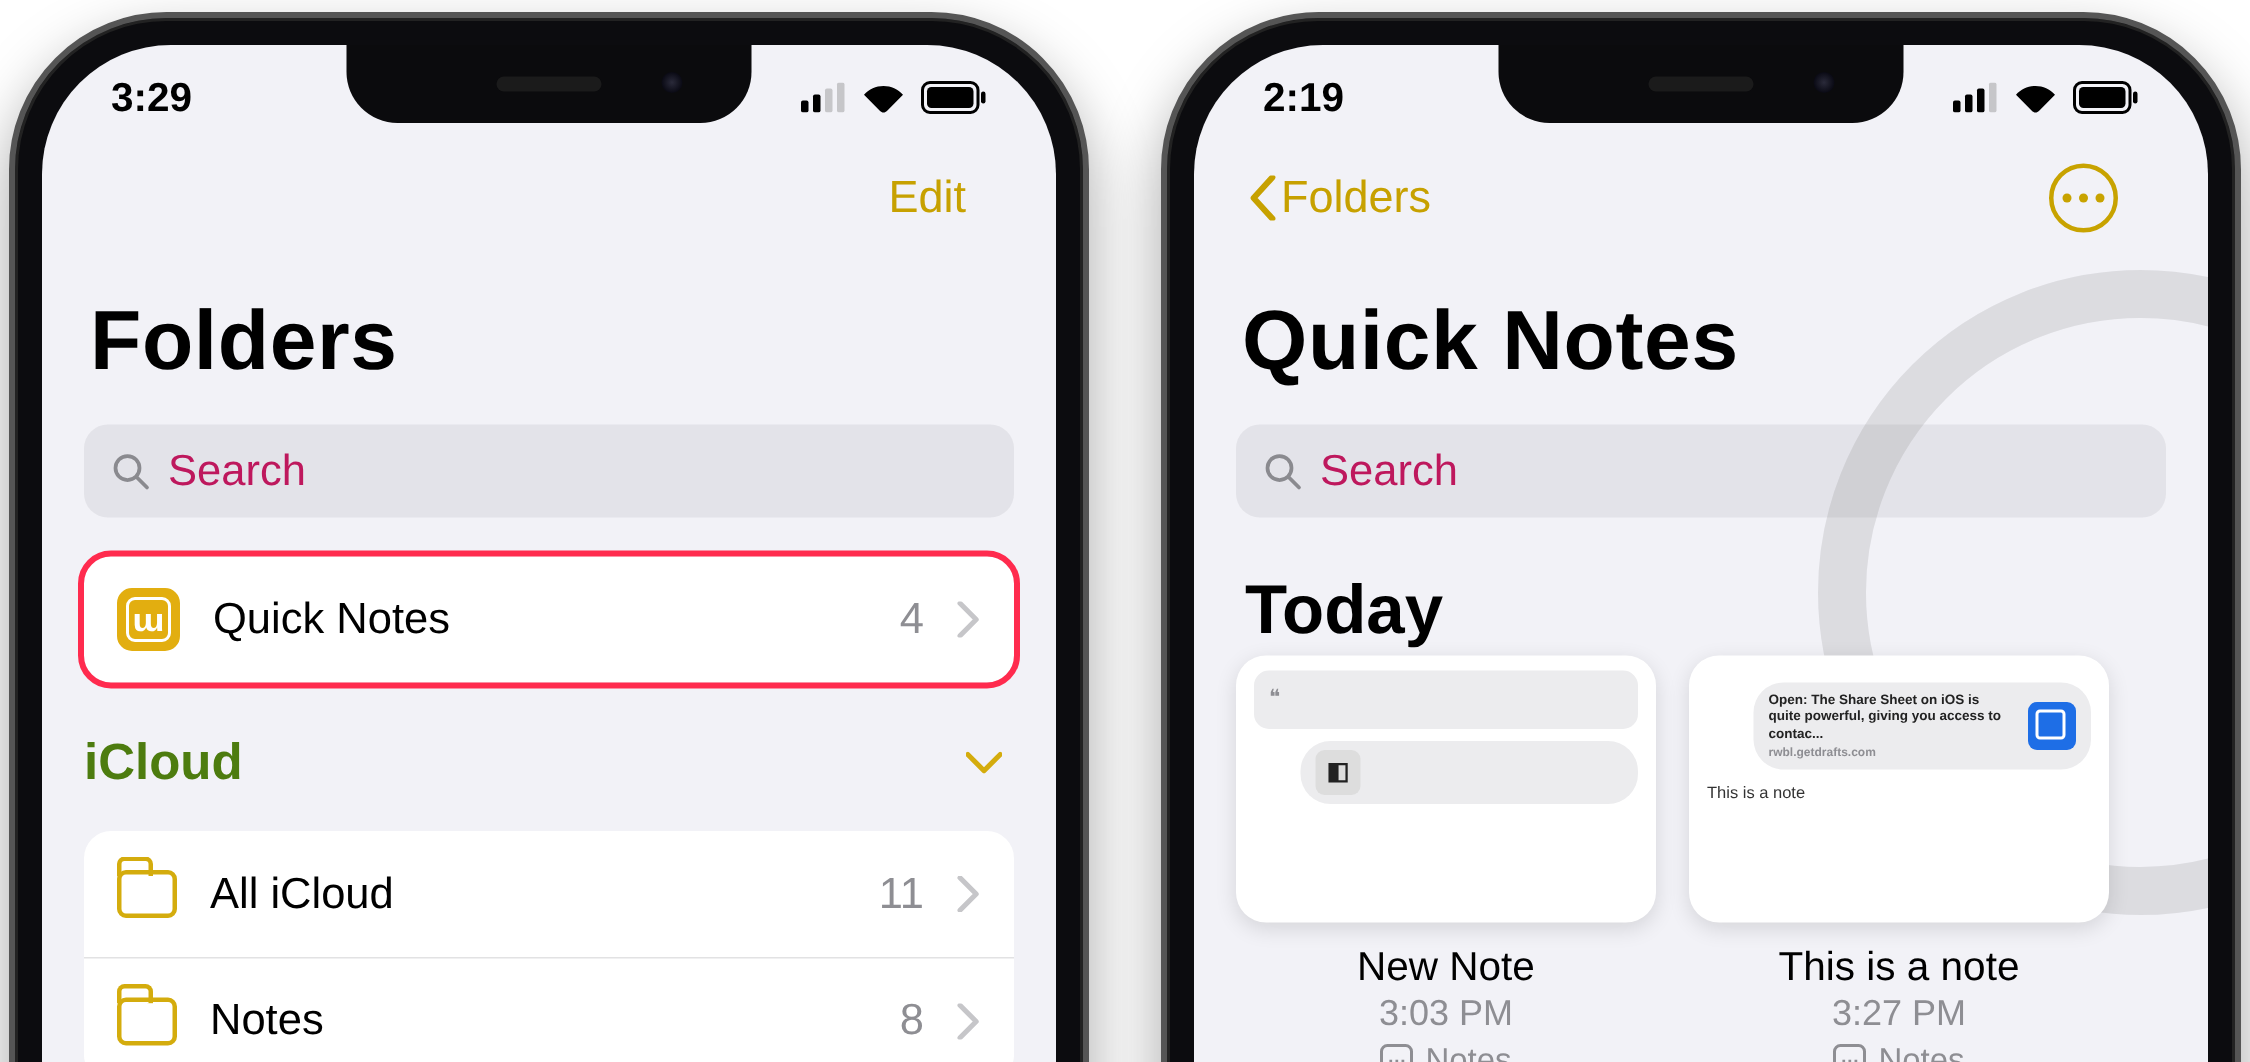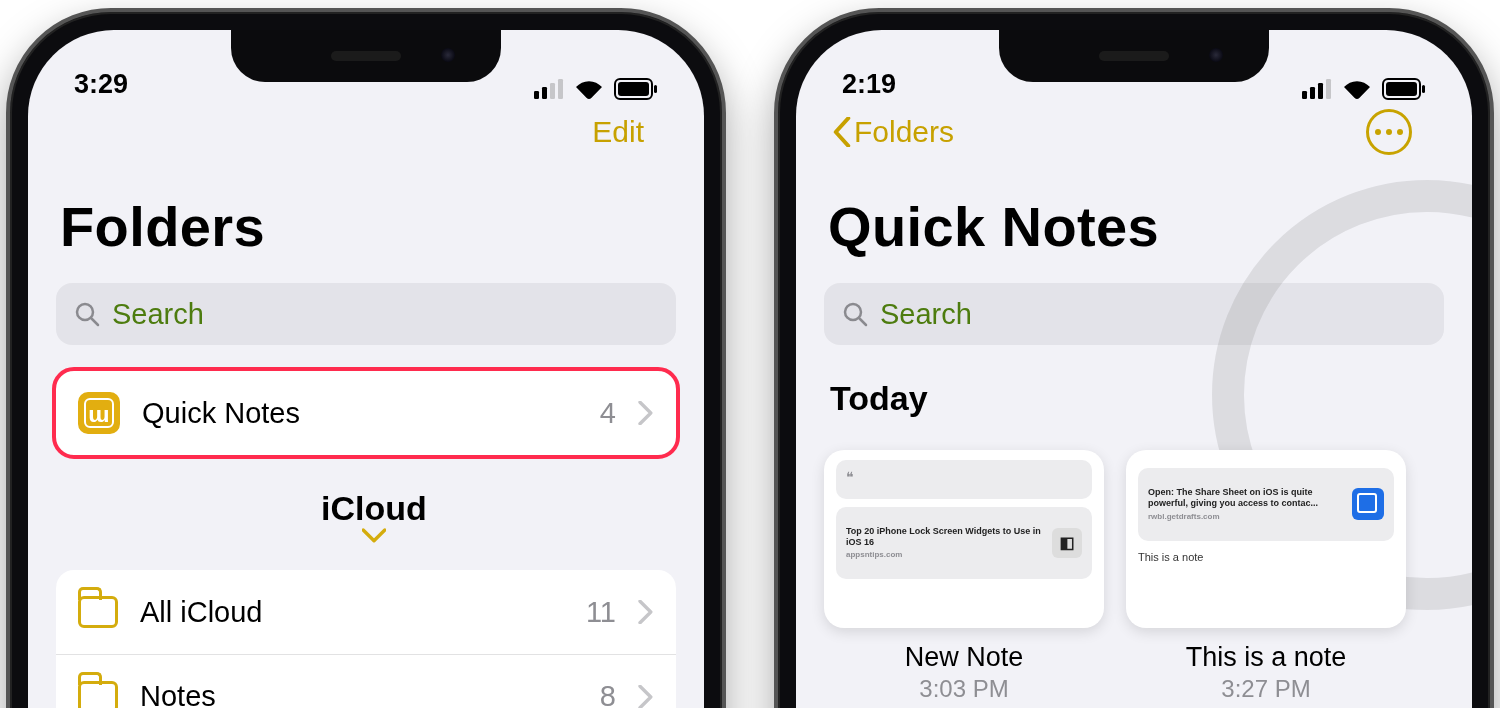--- a/index.html
+++ b/index.html
@@ -48,21 +48,21 @@
       border-bottom-right-radius:34px;
       z-index:20;
       display:flex; justify-content:center; align-items:center; gap:50px;
     }
     .earpiece { width:70px; height:10px; border-radius:6px; background:#1b1b1b; }
     .camdot   { width:14px; height:14px; border-radius:50%;
                 background:radial-gradient(#2a2a3a, #0a0a14 70%); position:absolute; right:46px; top:18px;}
     
     .statusbar {
       position:relative; height:70px; padding:0 46px;
-      display:flex; justify-content:space-between; align-items:flex-end;
+      display:flex; justify-content:space-between; align-items:center;
       font-size:27px; font-weight:600; color:#000;
       z-index:10;
     }
     .sb-right { display:flex; align-items:center; gap:10px; }
     .sb-right svg { display:block; }
     
     .content { padding:0 28px; }
     
     .navrow {
       position:relative; height:64px;
@@ -86,21 +86,21 @@
     
     .bigtitle {
       margin:30px 4px 24px 4px;
       font-size:56px; font-weight:700; letter-spacing:.4px; color:#000;
     }
     
     .searchfield {
       height:62px; border-radius:16px;
       background:rgba(120,120,128,.12);
       display:flex; align-items:center; padding:0 18px; gap:12px;
-      color:#4d7c0f; font-size:29px;
+      color:#be185d; font-size:29px;
     }
     .searchfield svg { flex-shrink:0; }
     
     .listcard {
       margin-top:26px;
       background:#fff; border-radius:18px;
       box-shadow:0 1px 0 rgba(0,0,0,.04);
       overflow:hidden;
     }
     .listcard.highlight {
@@ -136,28 +136,28 @@
     .qn-icon::after {
       content:"ɯ"; position:absolute; inset:0; display:flex; align-items:flex-end; justify-content:center;
       color:#fff; font-size:24px; font-weight:700; transform:translateY(-2px) scaleY(.9);
     }
     .qn-icon::before{
       content:""; position:absolute; left:3px; right:3px; top:3px; bottom:3px;
       border:2px solid #fff; border-radius:6px;
     }
     
     .section-hdr {
-      margin:34px 8px 12px 24px;
+      margin:34px 8px 12px 0;
       display:flex; align-items:center; justify-content:space-between;
-      font-size:34px; font-weight:700; color:#000000;flex-direction:column;
+      font-size:34px; font-weight:700; color:#4d7c0f;
     }
     .section-hdr .caret { color:#d4ac0d; font-size:28px; }
     
     .qn-content { padding:0 28px; position:relative; z-index:2;}
-    .today-hdr { margin:34px 6px 32px 6px; font-size:34px; font-weight:700; }
+    .today-hdr { margin:34px 6px 4px 6px; font-size:46px; font-weight:700; }
     .grid2 {
       display:flex; gap:22px;
     }
     .notecard {
       width:280px;
       display:flex; flex-direction:column; align-items:center;
     }
     .thumb {
       width:100%; height:178px;
       background:#fff; border-radius:20px;
@@ -165,23 +165,23 @@
       padding:10px 12px; overflow:hidden;
       position:relative;
     }
     .quote-card {
       background:#ececee; border-radius:10px; padding:8px 10px;
       font-size:10px; color:#3a3a3c; line-height:1.35;
     }
     .quote-card .q { font-size:14px; color:#8e8e93; margin-bottom:4px;}
     .link-card {
       margin-top:8px;
-      background:#ececee; border-radius:10px; padding:19px 10px;
+      background:#ececee; border-radius:20px; padding:6px 10px;
       font-size:9px; font-weight:600; color:#222; line-height:1.25;
-      display:flex; gap:8px; align-items:center;
+      display:flex; gap:8px; align-items:center;margin-left:31px;
     }
     .link-card .badge {
       width:30px; height:30px; background:#ddd; border-radius:6px; flex-shrink:0;
       display:flex; align-items:center; justify-content:center; font-size:16px;
     }
     .thumb .bodytext { font-size:11px; color:#333; margin-top:10px;}
     .ncap { text-align:center; margin-top:14px; }
     .ncap .t1 { font-size:27px; font-weight:400; color:#000;text-align:center;}
     .ncap .t2 { font-size:24px; color:#8e8e93; margin-top:2px;}
     .ncap .t3 { font-size:22px; color:#8e8e93; margin-top:4px; display:flex; gap:8px; align-items:center; justify-content:center;}
@@ -357,24 +357,20 @@
       <h2 class="today-hdr">Today</h2>
 
       <div class="grid2">
 
         <div class="notecard">
           <div class="thumb">
             <div class="quote-card">
               <div class="q">❝</div>
             </div>
             <div class="link-card">
-              <div style="flex:1">
-                <div>Top 20 iPhone Lock Screen Widgets to Use in iOS 16</div>
-                <span class="tiny-url">appsntips.com</span>
-              </div>
               <div class="badge">◧</div>
             </div>
           </div>
           <div class="ncap">
             <div class="t1">New Note</div>
             <div class="t2">3:03 PM</div>
             <div class="t3">
               <span class="mini-qn">ɯ</span>
               <span>Notes</span>
             </div>

